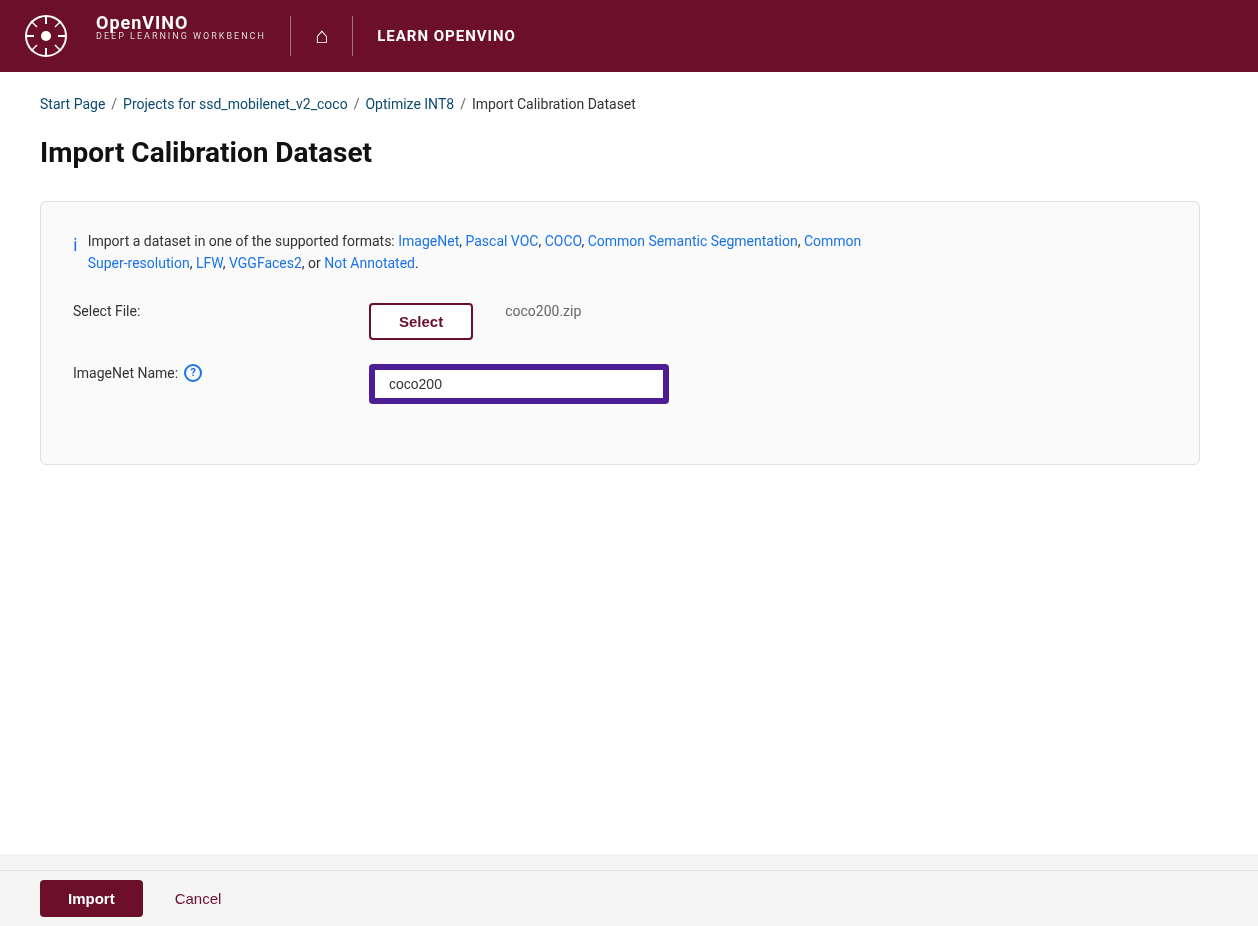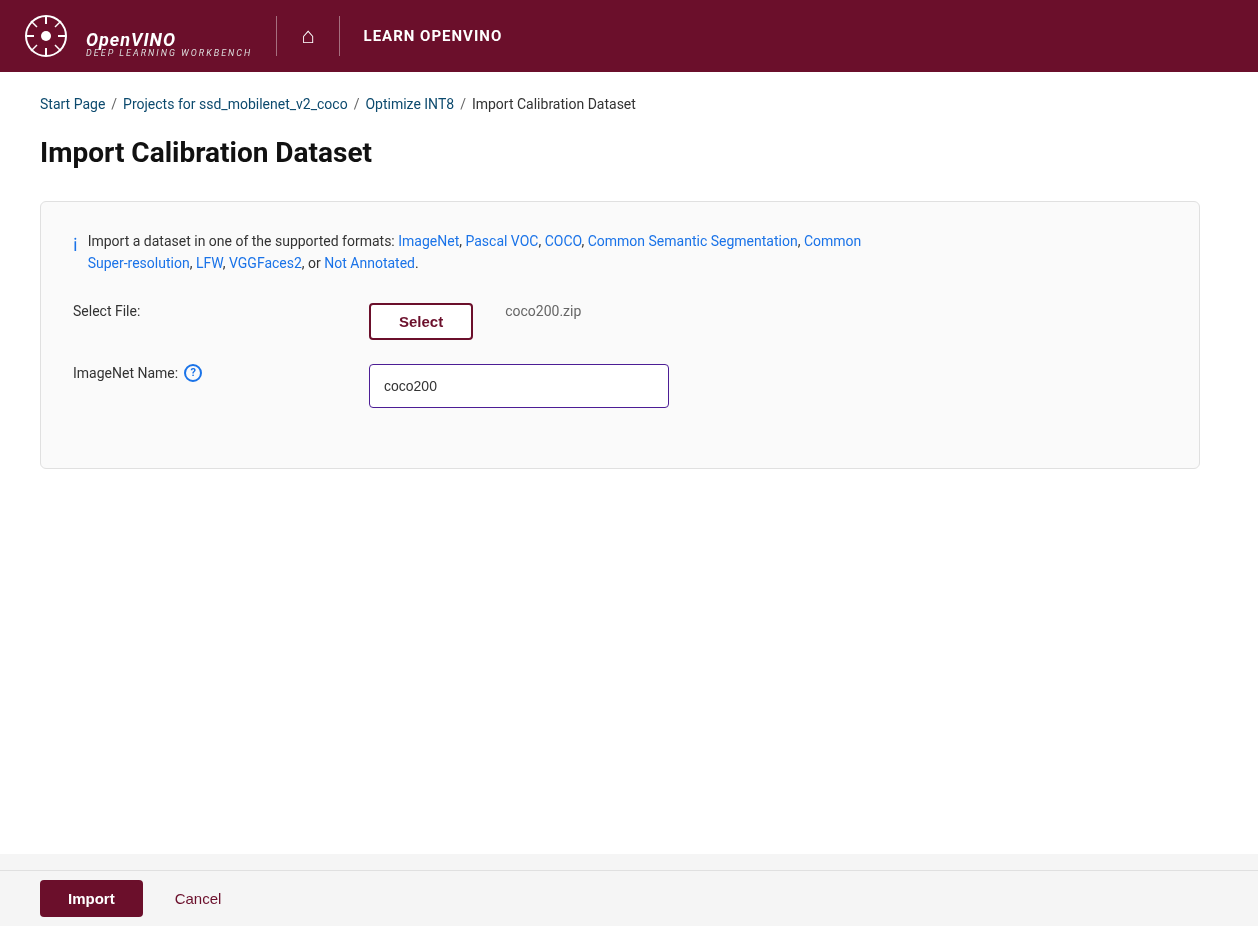--- a/index.html
+++ b/index.html
@@ -16,23 +16,22 @@
     .header {
       background: #6b0f2b;
       height: 72px;
       display: flex;
       align-items: center;
       padding: 0 24px;
       gap: 0;
     }
     .header-logo {
       display: flex;
-      align-items: flex-end;
-      gap: 18px;
-      font-style: italic;
+      align-items: flex-start;
+      gap: 28px;
     }
     .header-logo-text {
       display: flex;
       flex-direction: column;
       line-height: 1;
     }
     .header-logo-openvino {
       color: #fff;
       font-size: 18px;
       font-weight: 700;
@@ -178,23 +177,23 @@
       margin-right: 16px;
     }
 
     .file-name {
       color: #666;
       font-size: 14px;
     }
 
     
     .dataset-name-input {
-      border: 1px solid #4c1d95;
+      border: 6px solid #4c1d95;
       border-radius: 4px;
-      padding: 13px 14px;
+      padding: 6px 14px;
       font-size: 14px;
       width: 300px;
       color: #333;
       outline: none;
     }
 
     
     .footer {
       background: #f5f5f5;
       border-top: 1px solid #e0e0e0;

